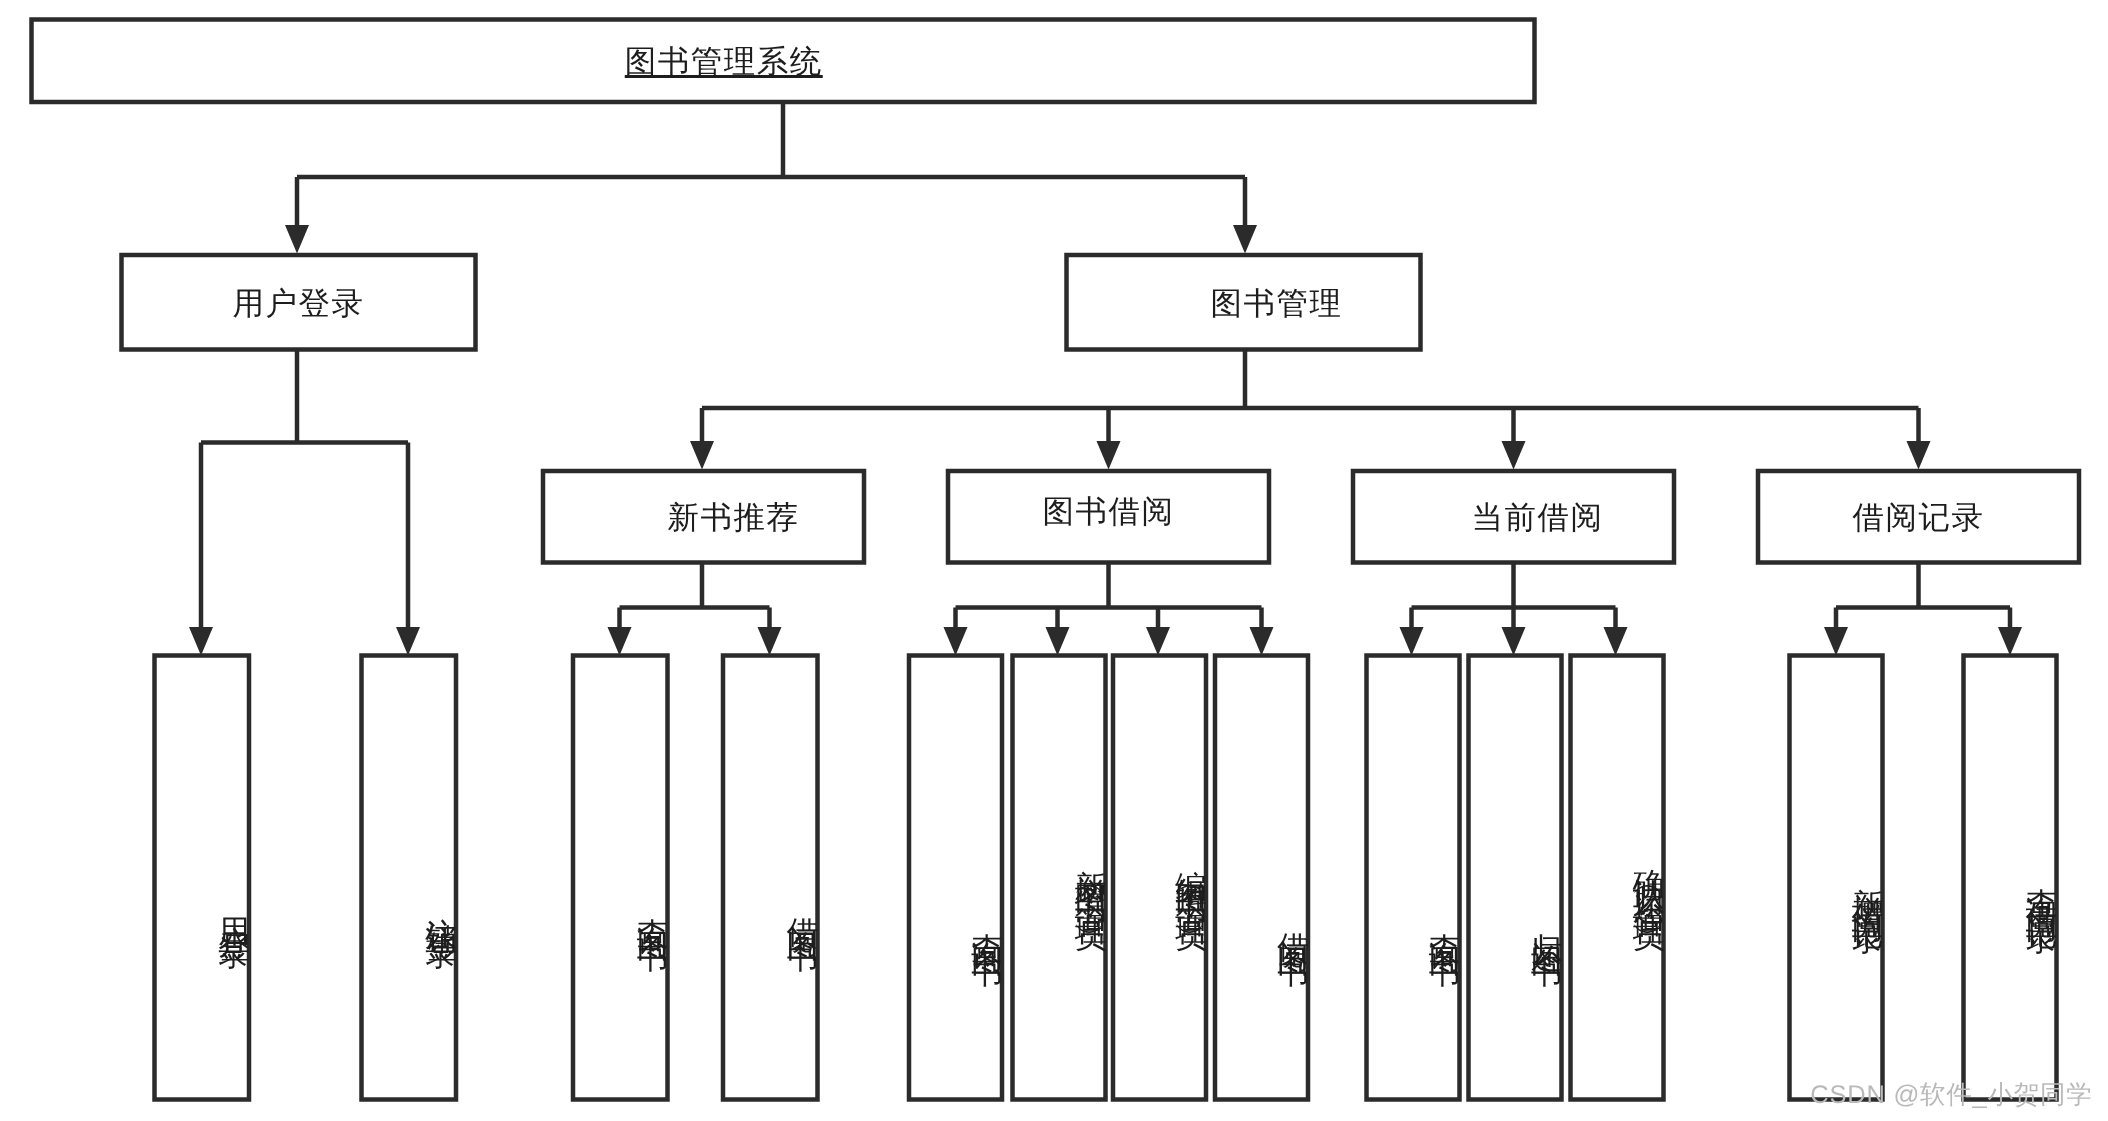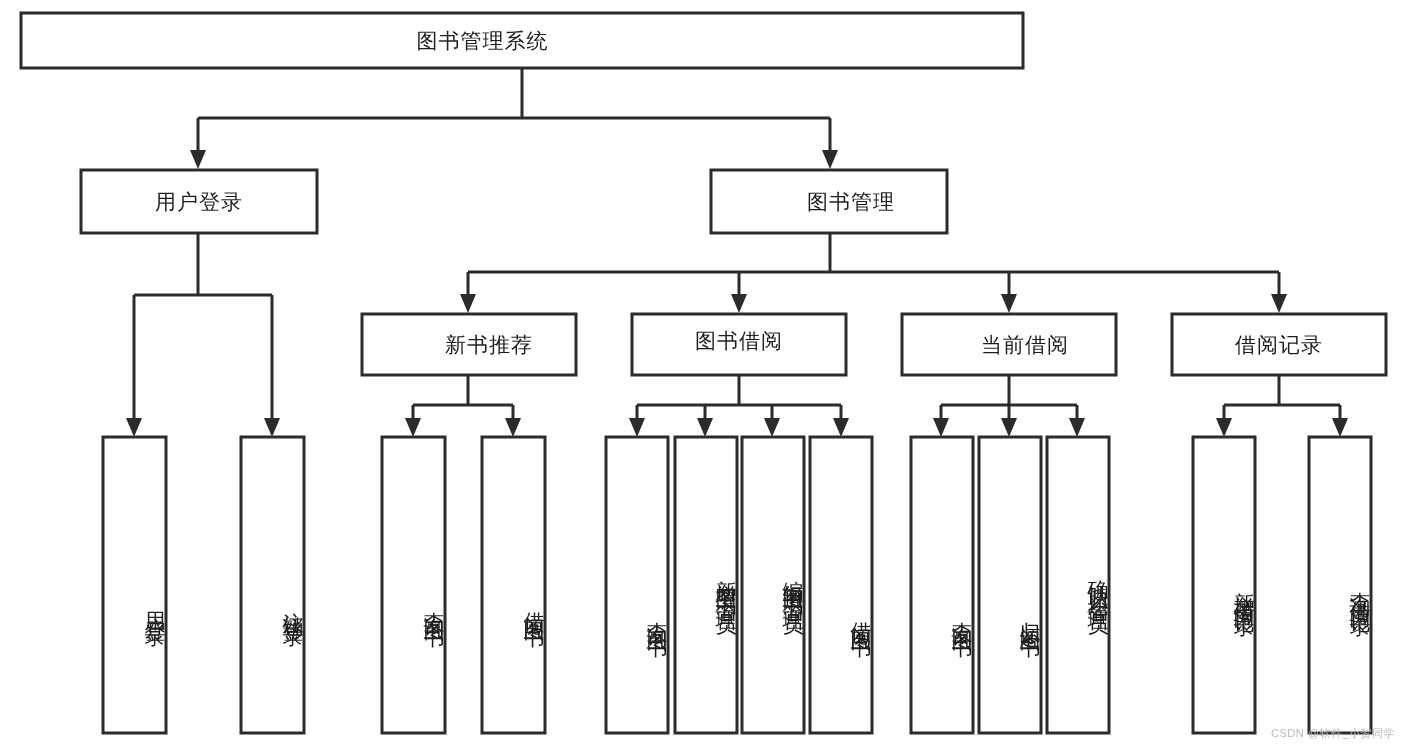--- a/index.html
+++ b/index.html
@@ -62,21 +62,21 @@
     writing-mode: vertical-rl;
     text-orientation: upright;
     letter-spacing: 5px;
     line-height: 1;
     pointer-events: none;
   }
   .watermark {
     position: absolute;
     right: 10px;
     bottom: 6px;
-    font-size: 11px;
+    font-size: 17px;
     color: #b9b9b9;
     white-space: nowrap;
     letter-spacing: 0.5px;
     pointer-events: none;
   }
 </style>
 </head>
 <body>
 
 <div id="diagram-root">
@@ -167,21 +167,21 @@
 
     <rect class="node-rect" x="911" y="437" width="62" height="296"></rect>
     <rect class="node-rect" x="979" y="437" width="62" height="296"></rect>
     <rect class="node-rect" x="1047" y="437" width="62" height="296"></rect>
 
     <rect class="node-rect" x="1193" y="437" width="62" height="296"></rect>
     <rect class="node-rect" x="1309" y="437" width="62" height="296"></rect>
 
   </svg>
 
-  <div class="node-label-h" style="left:21px; top:13px; width:923px; height:55px;">图书管理系统</div>
+  <div class="node-label-h" style="left:21px; top:13px; width:923px; height:55px;text-decoration:underline;">图书管理系统</div>
 
   <div class="node-label-h" style="left:81px; top:170px; width:236px; height:63px;">用户登录</div>
   <div class="node-label-h" style="left:711px; top:170px; width:280px; height:63px;">图书管理</div>
 
   <div class="node-label-h" style="left:382px; top:314px; width:214px; height:61px;">新书推荐</div>
   <div class="node-label-h" style="left:632px; top:314px; width:214px; height:53px;border-radius:22px;">图书借阅</div>
   <div class="node-label-h" style="left:902px; top:314px; width:246px; height:61px;">当前借阅</div>
   <div class="node-label-h" style="left:1172px; top:314px; width:214px; height:61px;border-radius:20px;">借阅记录</div>
 
   <div class="node-label-v" style="left:103px; top:505px; width:63px; height:200px;">用户登录</div>

